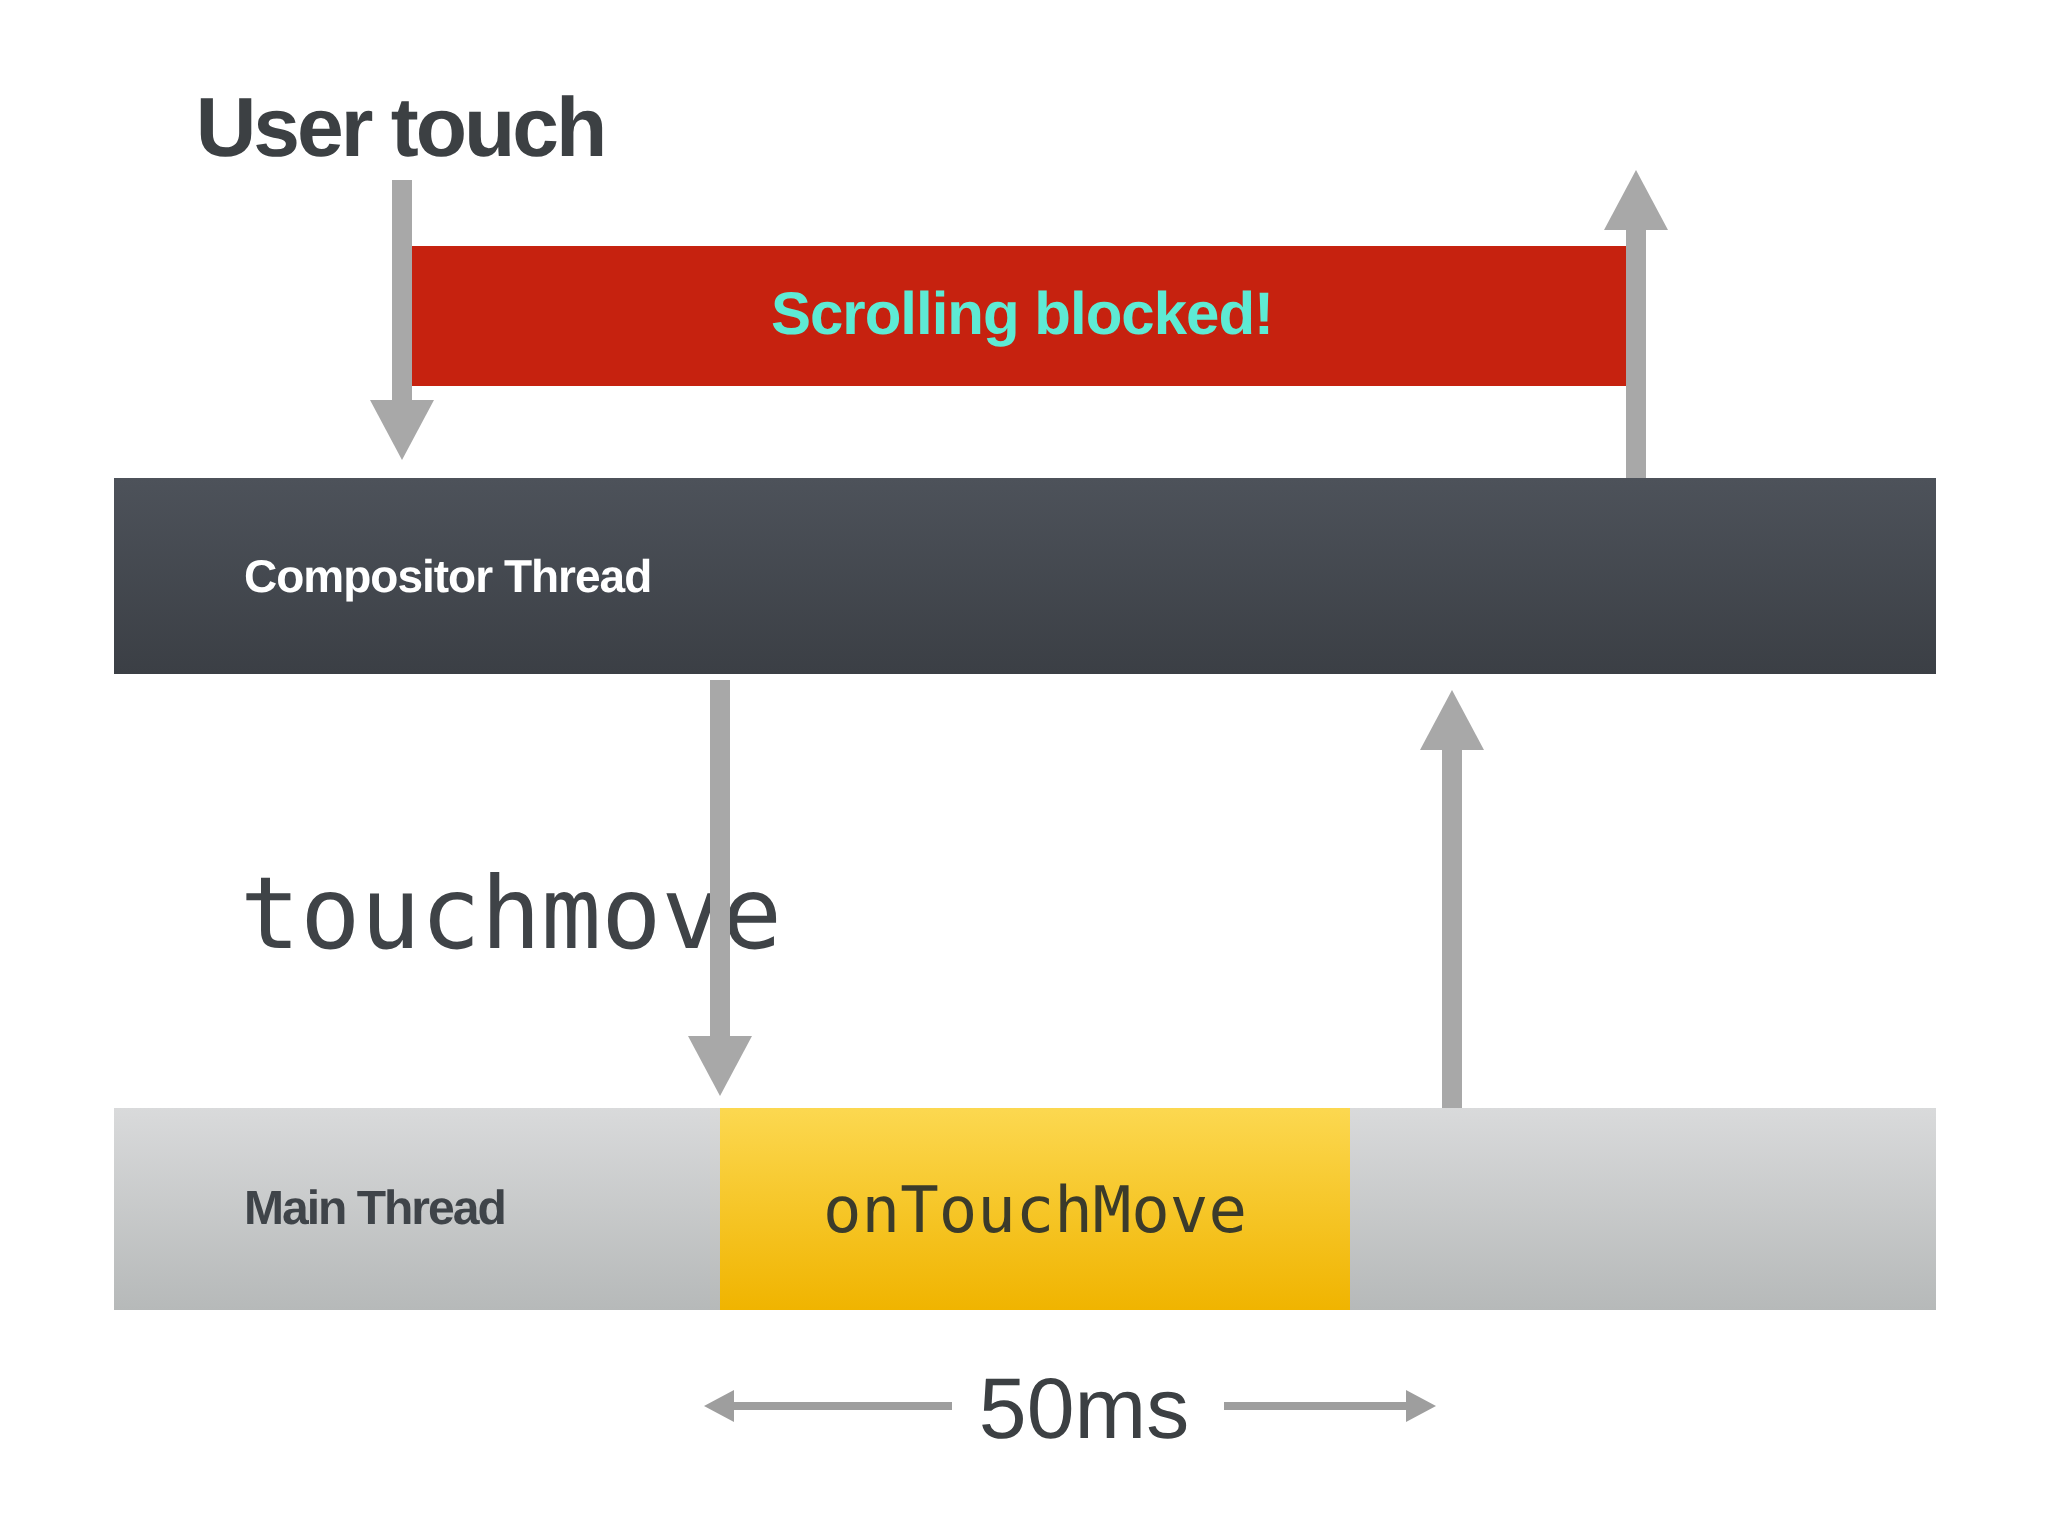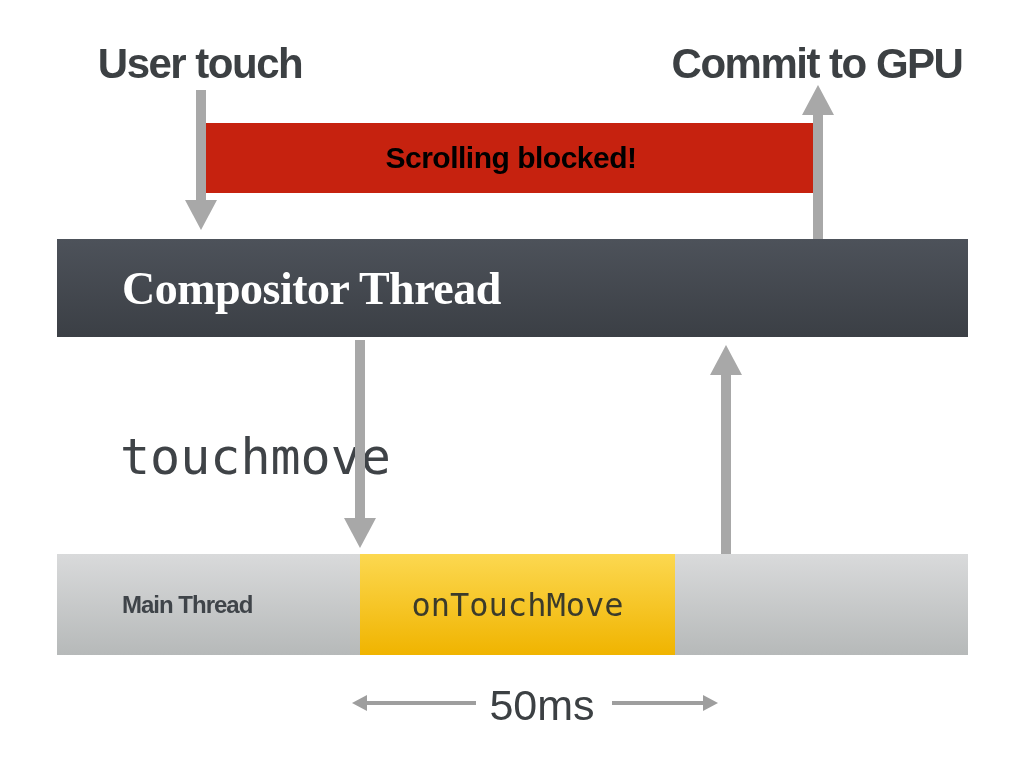--- a/index.html
+++ b/index.html
@@ -33,38 +33,38 @@
     color:var(--text-dark);
     white-space:nowrap;
   }
   .toplabel.user{left:200px;}
   .toplabel.gpu{left:817px;}
 
   .banner{
     position:absolute;
     left:206px;top:123px;width:610px;height:70px;
     background:var(--blocked-red);
-    color:#000000;
+    color:#5eead4;
     font-size:30px;font-weight:bold;letter-spacing:-0.5px;
     display:flex;align-items:center;justify-content:center;
     z-index:1;
   }
 
   .bar{
     position:absolute;
     left:57px;width:911px;
     display:flex;align-items:center;
   }
   .bar.compositor{
     top:239px;height:98px;
     background:linear-gradient(to bottom, var(--compositor-top), var(--compositor-bottom));
   }
   .bar.compositor .bar-label{
-    color:#ffffff;font-size:46px;font-weight:bold;letter-spacing:-0.5px;
-    padding-left:65px;white-space:nowrap;font-family:Liberation Serif, serif;
+    color:#ffffff;font-size:23px;font-weight:bold;letter-spacing:-0.5px;
+    padding-left:65px;white-space:nowrap;
   }
   .bar.main{
     top:554px;height:101px;
     background:linear-gradient(to bottom, var(--main-top), var(--main-bottom));
   }
   .bar.main .bar-label{
     color:#3f4449;font-size:24px;font-weight:bold;letter-spacing:-1px;
     padding-left:65px;white-space:nowrap;
   }
   .busy{
@@ -121,21 +121,20 @@
     font-size:43px;color:var(--text-dark);
     white-space:nowrap;
   }
 </style>
 </head>
 <body>
 
 <div class="stage">
 
   <div class="toplabel user">User touch</div>
-  <div class="toplabel gpu">Commit to GPU</div>
 
   <div class="banner">
     <span>Scrolling blocked!</span>
   </div>
 
   <div class="arrow">
     <div class="shaft" style="left:196px;top:90px;width:10px;height:112px;"></div>
     <div class="head-down" style="left:185px;top:200px;"></div>
   </div>
 

